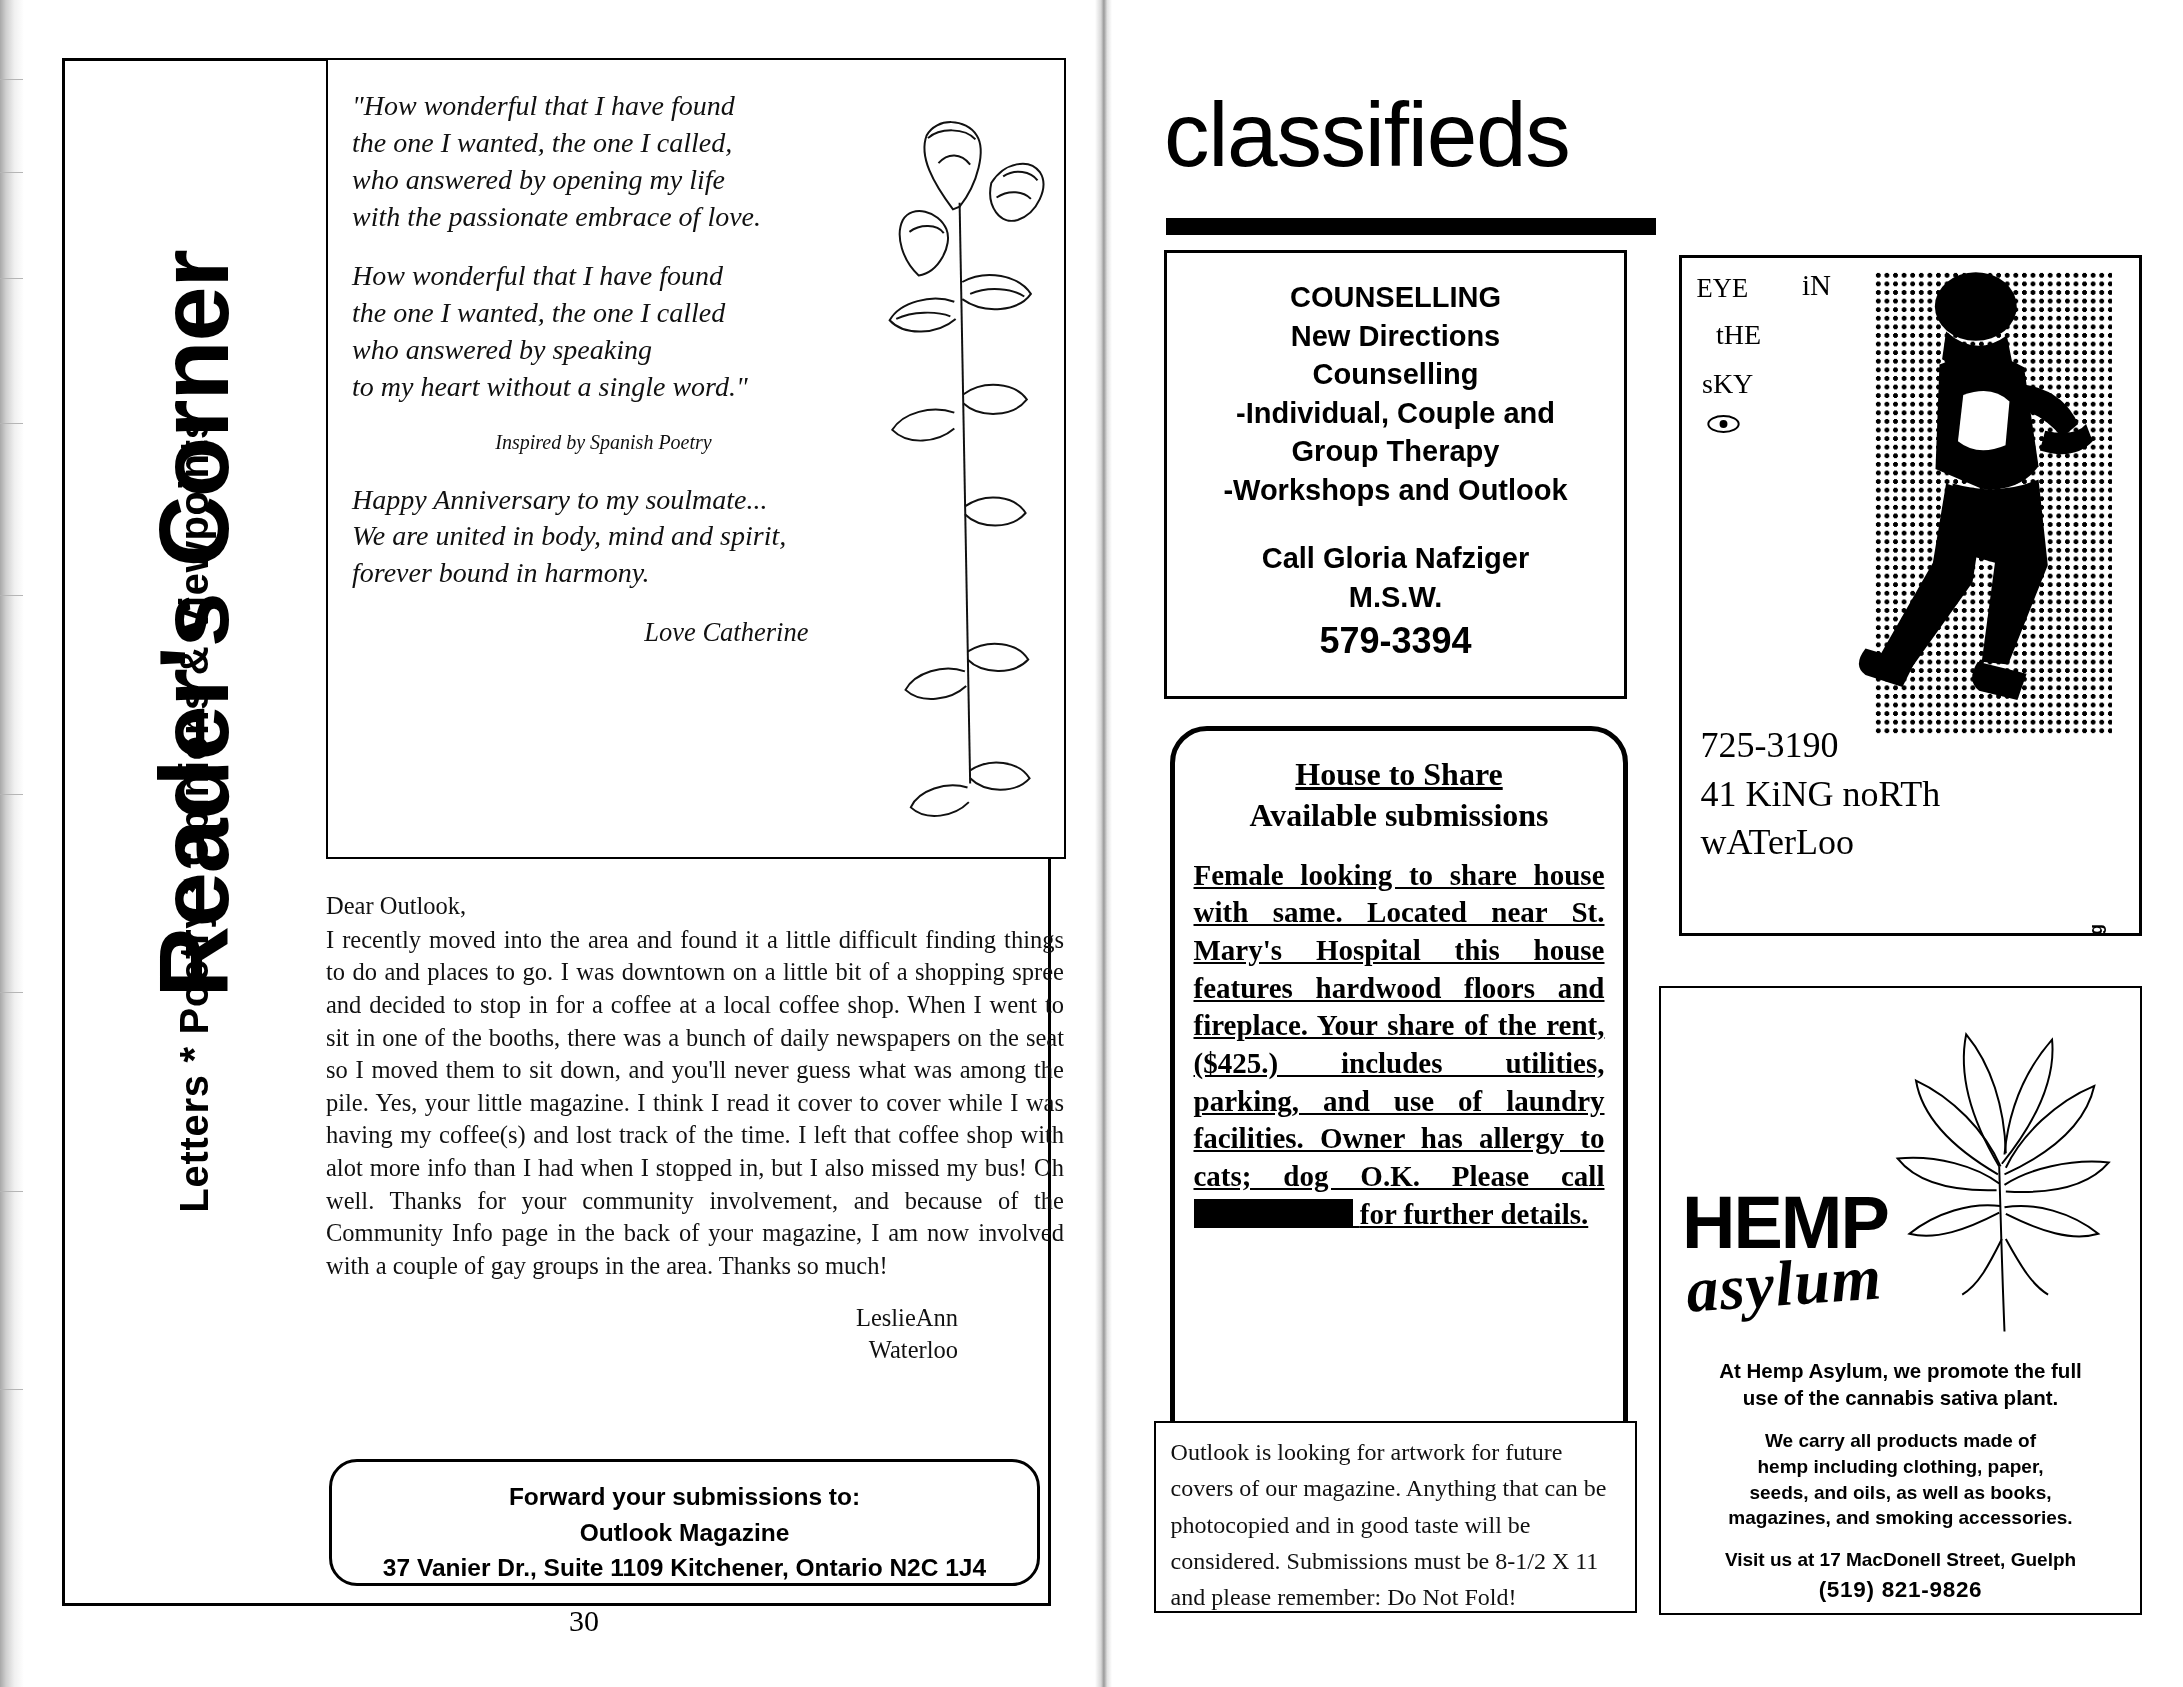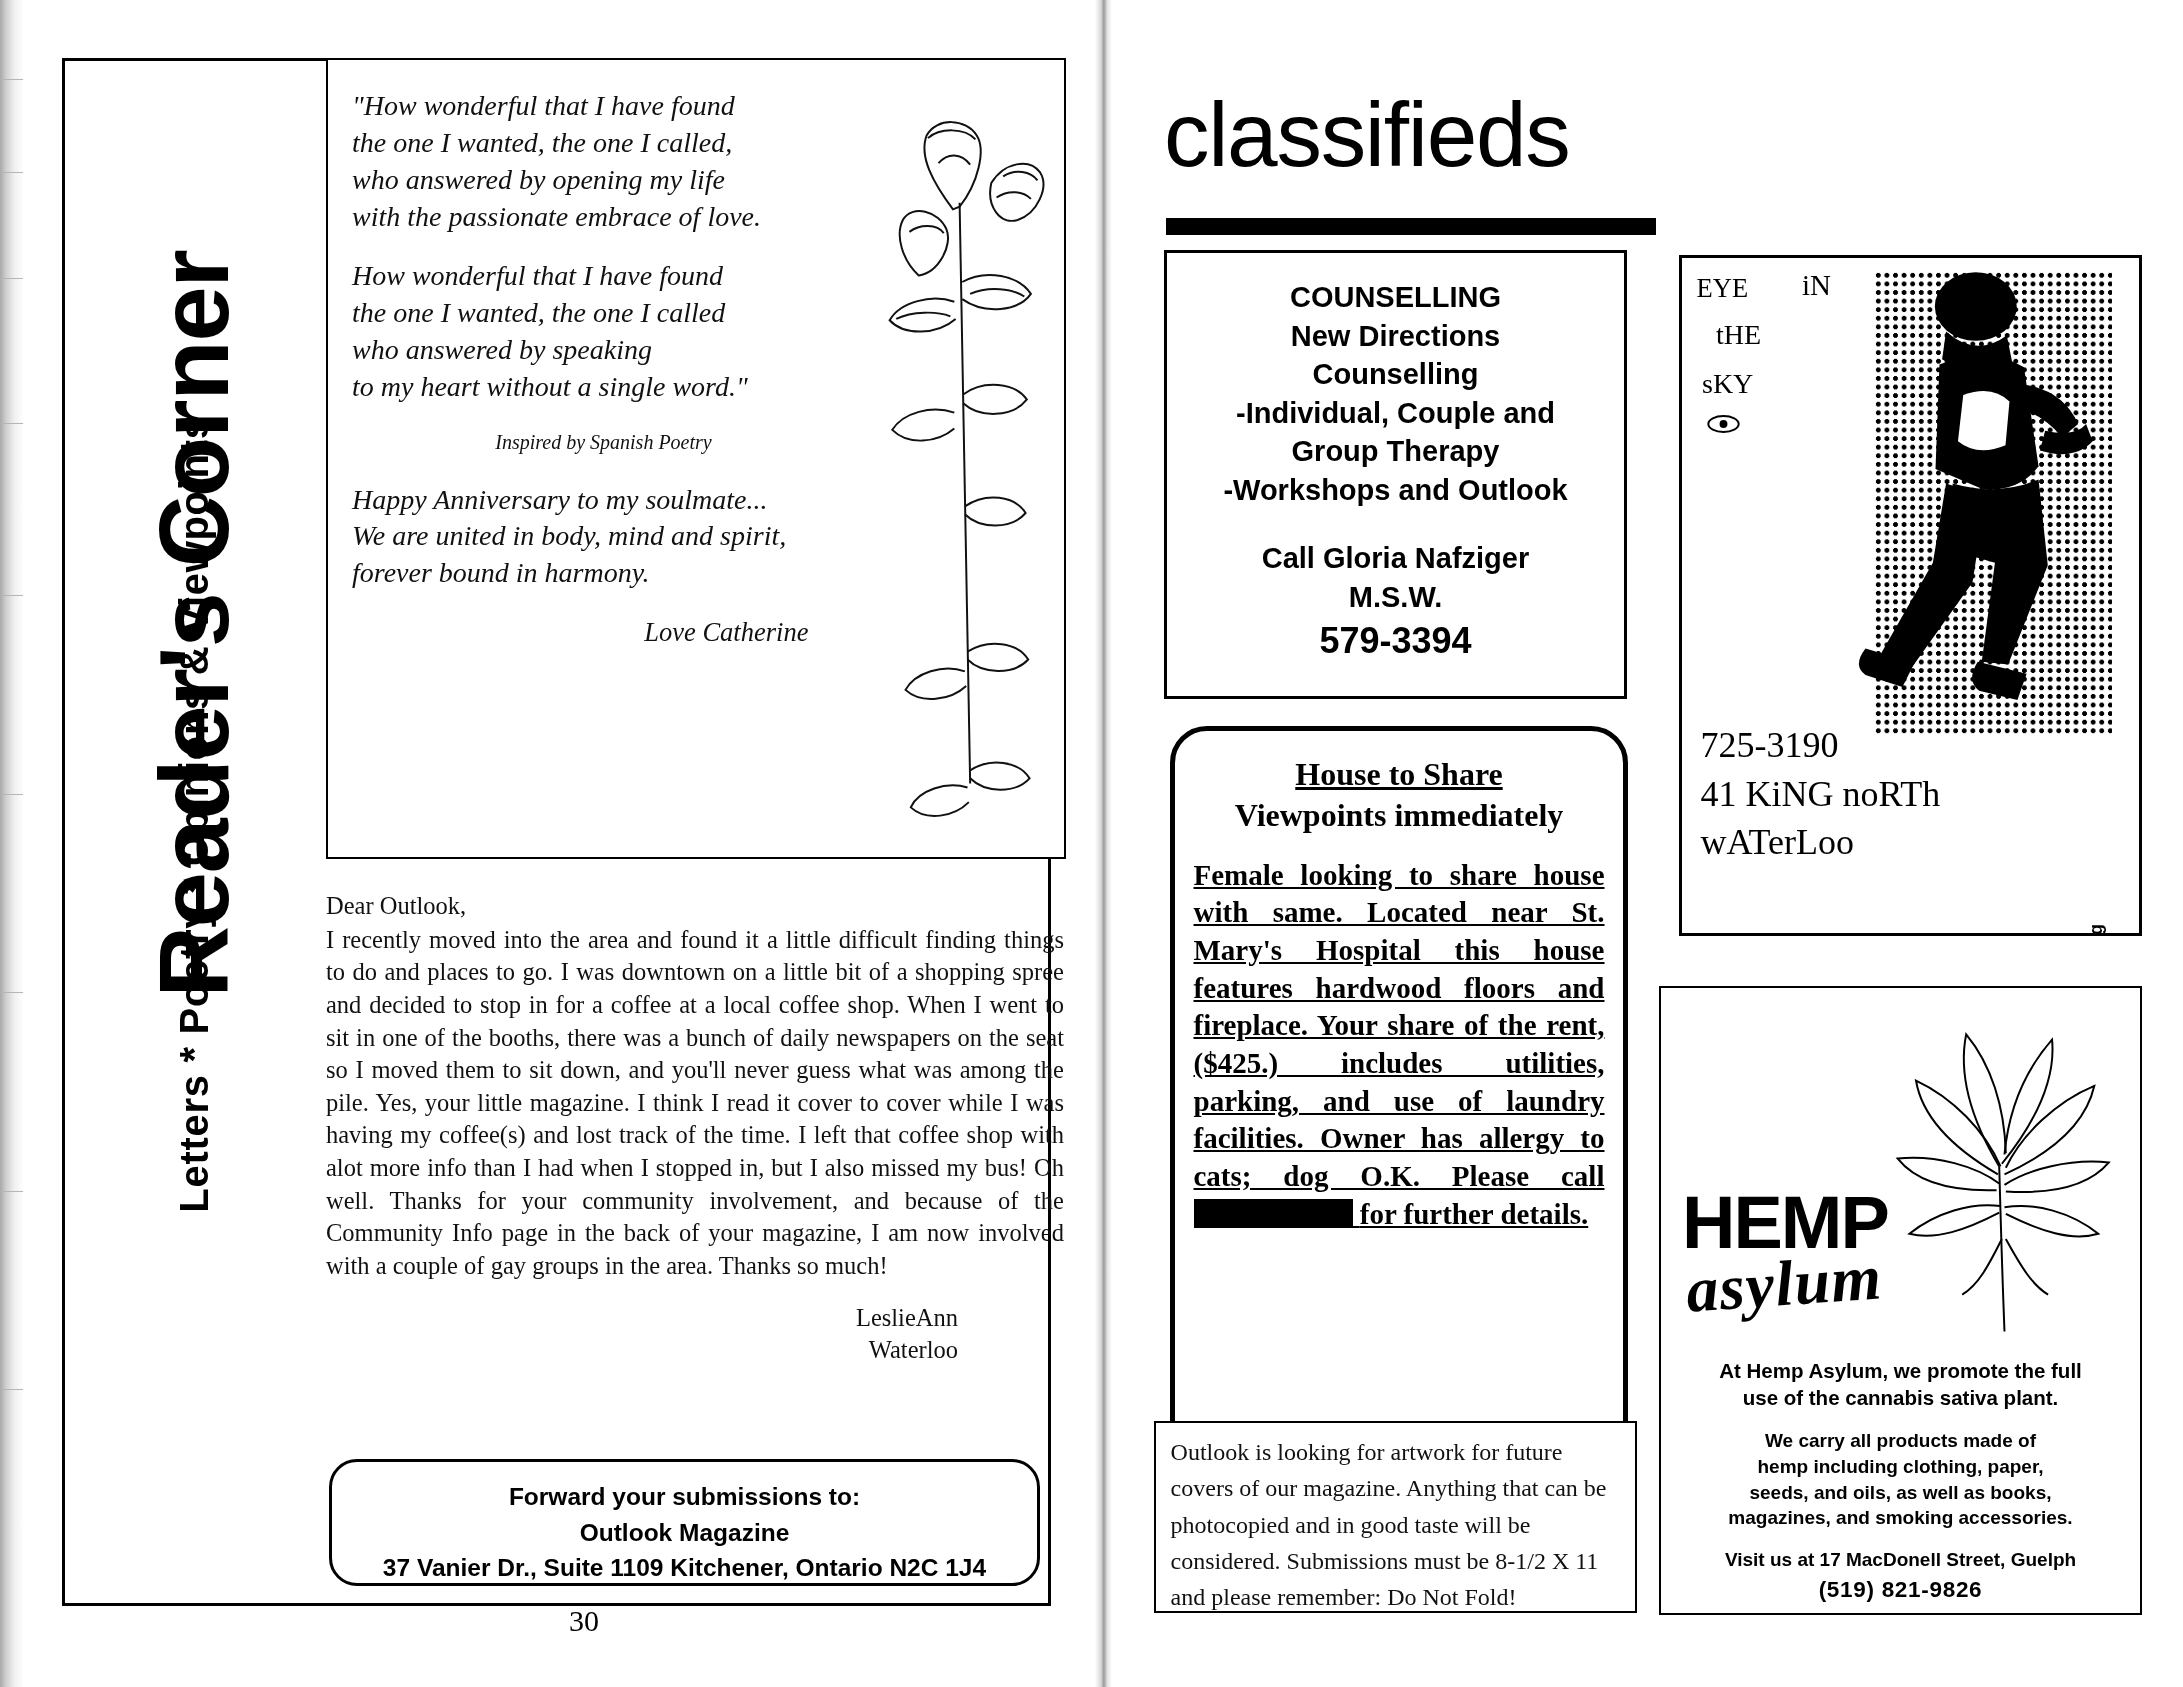--- a/index.html
+++ b/index.html
@@ -511,21 +511,21 @@
     </div>
     <div class="call">
       <div>Call Gloria Nafziger</div>
       <div>M.S.W.</div>
     </div>
     <div class="phone">579-3394</div>
   </div>
 
   <div class="ad-house">
     <div class="h1">House to Share</div>
-    <div class="h2">Viewpoints immediately</div>
+    <div class="h2">Available submissions</div>
     <div class="body">
       <span>Female looking to share house with same. Located near St. Mary's Hospital this house features hardwood floors and fireplace. Your share of the rent, ($425.) includes utilities, parking, and use of laundry facilities. Owner has allergy to cats; dog O.K.    Please call</span>
       <span class="redact"></span>
       <span>for further details.</span>
     </div>
     <div class="rules">
       <div></div>
         <div></div>
     </div>
   </div>

